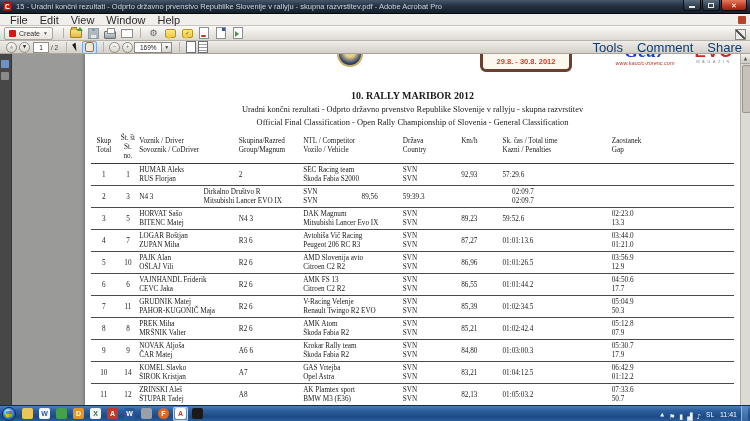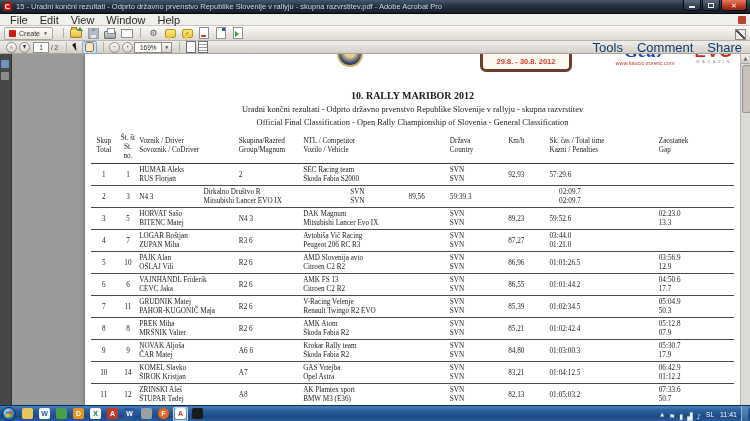--- a/index.html
+++ b/index.html
@@ -134,21 +134,21 @@
   .hcell{box-sizing:border-box;padding-right:2px;}
   .hline{line-height:9px;white-space:nowrap;}
   .trow{display:flex;height:22px;border-bottom:1px solid #4a4a4a;box-sizing:border-box;padding-top:2px;}
   .tcell{box-sizing:border-box;padding-right:2px;overflow:hidden;}
   .tline{line-height:9.2px;white-space:nowrap;}
   .c0{flex:0 0 4.3%;text-align:center;}
   .c1{flex:0 0 3.2%;text-align:center;}
   .c2{flex:0 0 15.5%;}
   .c3{flex:0 0 10%;}
   .c4{flex:0 0 15.5%;}
-  .c5{flex:0 0 5.5%;margin-left:47px;}
+  .c5{flex:0 0 5.5%;}
   .c6{flex:0 0 10%;text-align:center;}
   .c7{flex:0 0 17%;}
   .c8{flex:0 0 19%;}
   .vcenter{display:flex;flex-direction:column;justify-content:center;padding-top:0;}
   .trow .vcenter{padding-top:0;}
   .thead .c1{margin-top:-3px;}
 
   
   .taskbar{position:absolute;left:0;top:405px;width:750px;height:16px;
     background:linear-gradient(#4a80ba,#2d5f9e 30%,#1d4a85 70%,#2a5d9c);border-top:1px solid #0f2d55;
@@ -446,20 +446,23 @@
                 <div class="tline">Avtohiša Vič Racing</div>
                 <div class="tline">Peugeot 206 RC R3</div>
               </div>
               <div class="tcell c5">
                 <div class="tline">SVN</div>
                 <div class="tline">SVN</div>
               </div>
               <div class="tcell c6 vcenter">
                 <div class="tline">87,27</div>
               </div>
+              <div class="tcell c7 vcenter">
+                <div class="tline">01:01:13.6</div>
+              </div>
               <div class="tcell c8">
                 <div class="tline">03:44.0</div>
                 <div class="tline">01:21.0</div>
               </div>
             </div>
             <div class="trow">
               <div class="tcell c0 vcenter">
                 <div class="tline">5</div>
               </div>
               <div class="tcell c1 vcenter">

